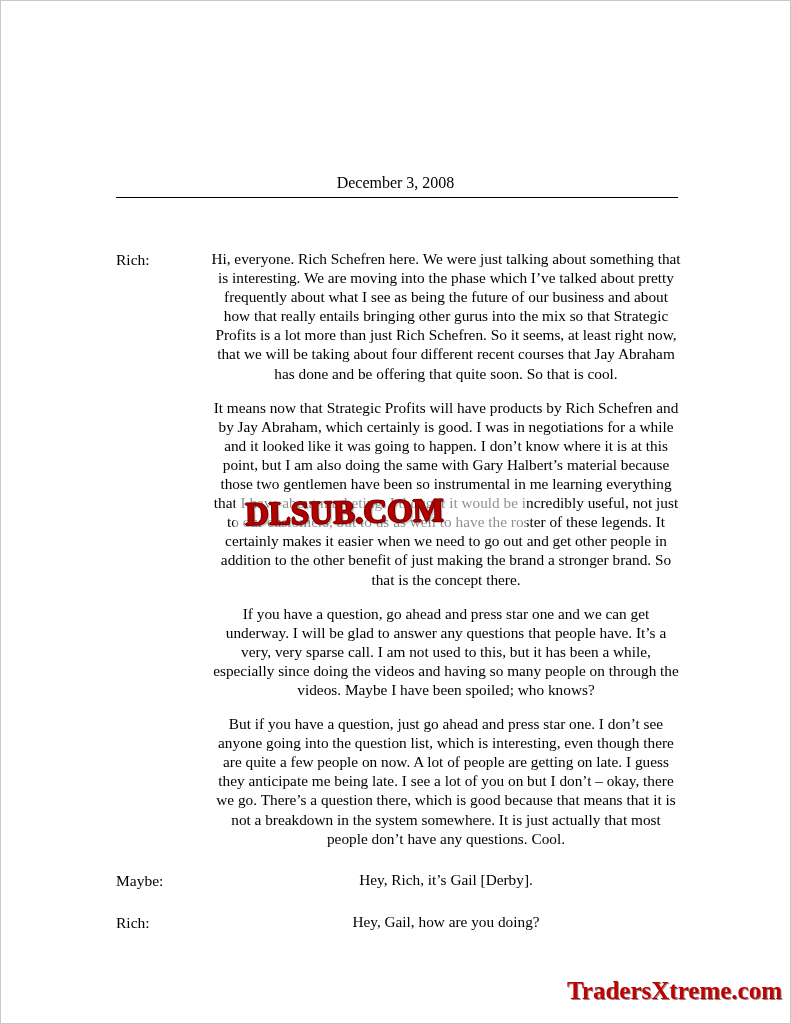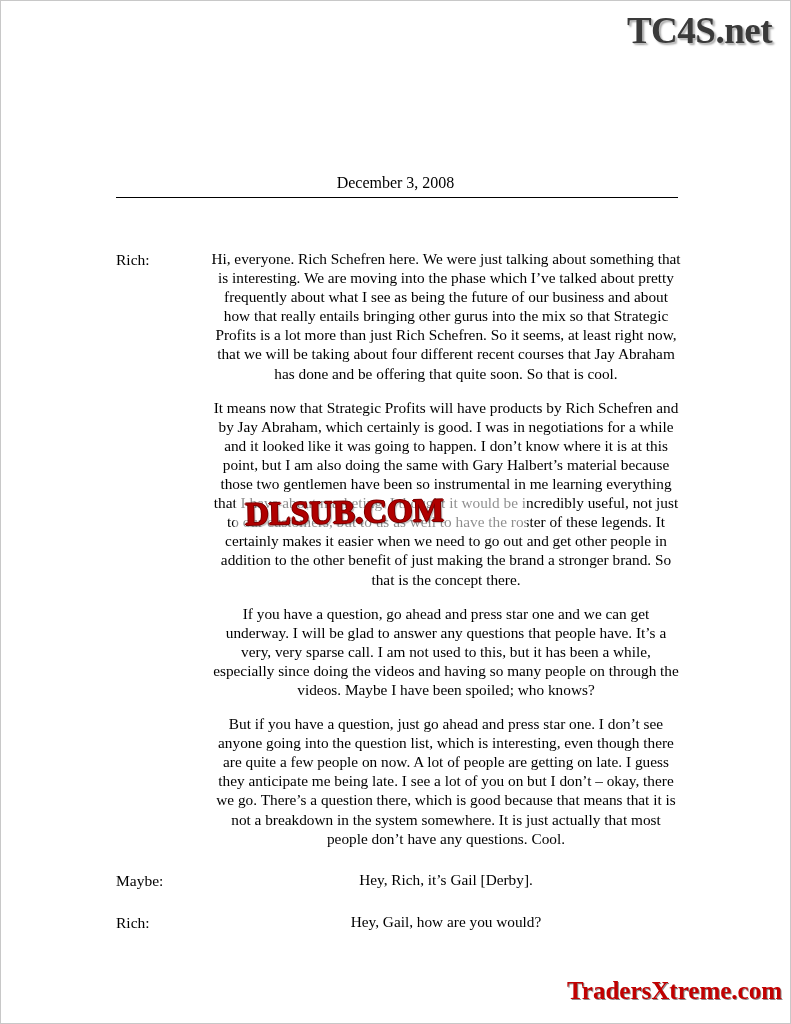--- a/index.html
+++ b/index.html
@@ -138,21 +138,20 @@
     font-size: 25px;
     color: #c20000;
     text-shadow: 1px 1px 0 rgba(0,0,0,0.45);
   }
 </style>
 </head>
 <body>
 
 <div class="page">
 
-  <div class="brand-top">TC4S.net</div>
 
   <div class="doc-date">December 3, 2008</div>
   <div class="rule"></div>
 
   <div class="transcript">
 
     <div class="entry">
       <div class="speaker">Rich:</div>
       <div class="speech">
         <p>Hi, everyone. Rich Schefren here. We were just talking about something that is interesting. We are moving into the phase which I’ve talked about pretty frequently about what I see as being the future of our business and about how that really entails bringing other gurus into the mix so that Strategic Profits is a lot more than just Rich Schefren. So it seems, at least right now, that we will be taking about four different recent courses that Jay Abraham has done and be offering that quite soon. So that is cool.</p>
@@ -165,21 +164,21 @@
     <div class="entry">
       <div class="speaker">Maybe:</div>
       <div class="speech">
         <p>Hey, Rich, it’s Gail [Derby].</p>
       </div>
     </div>
 
     <div class="entry">
       <div class="speaker">Rich:</div>
       <div class="speech">
-        <p>Hey, Gail, how are you would?</p>
+        <p>Hey, Gail, how are you doing?</p>
       </div>
     </div>
 
   </div>
 
   <div class="stamp-bg"></div>
   <div class="stamp">DLSUB.COM</div>
 
   <div class="brand-bottom">TradersXtreme.com</div>
 

